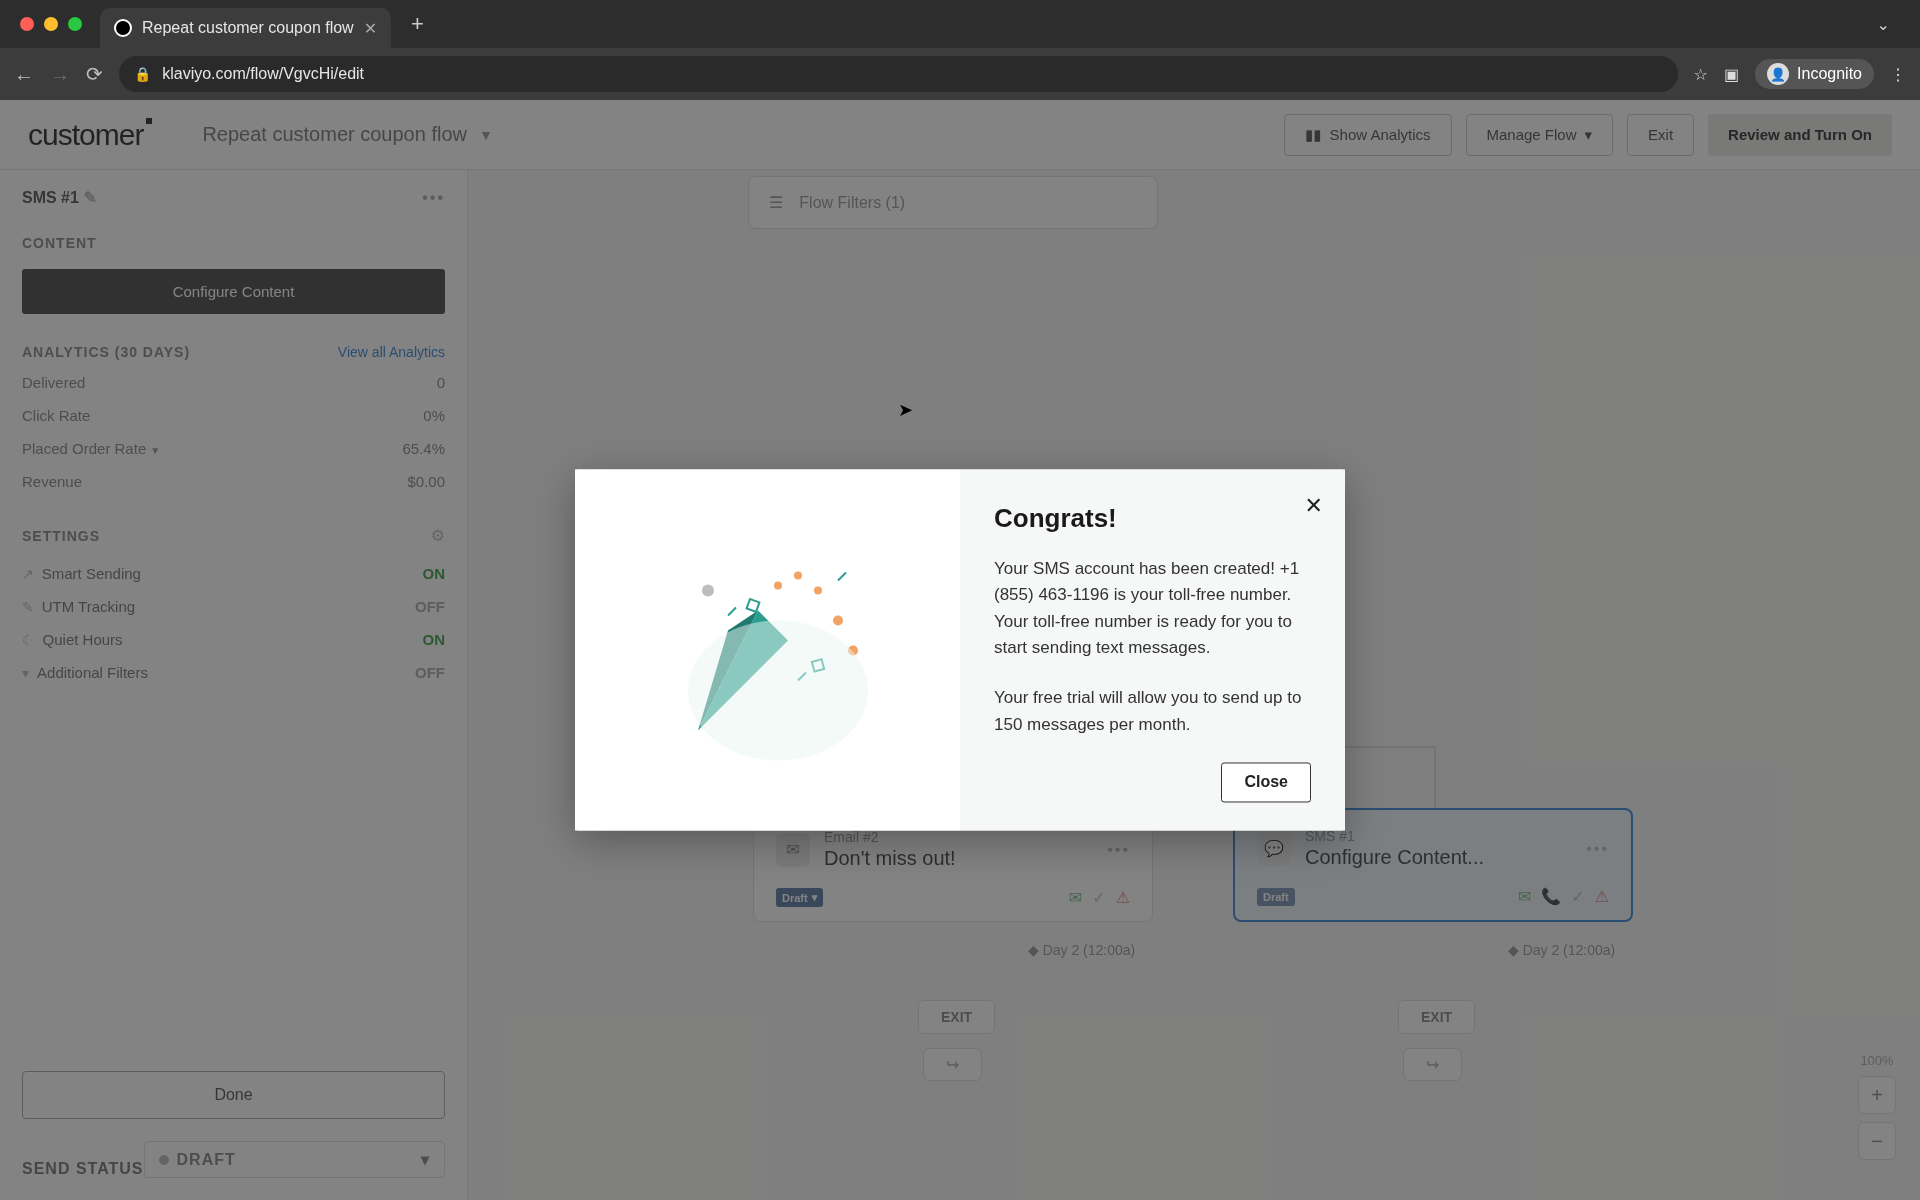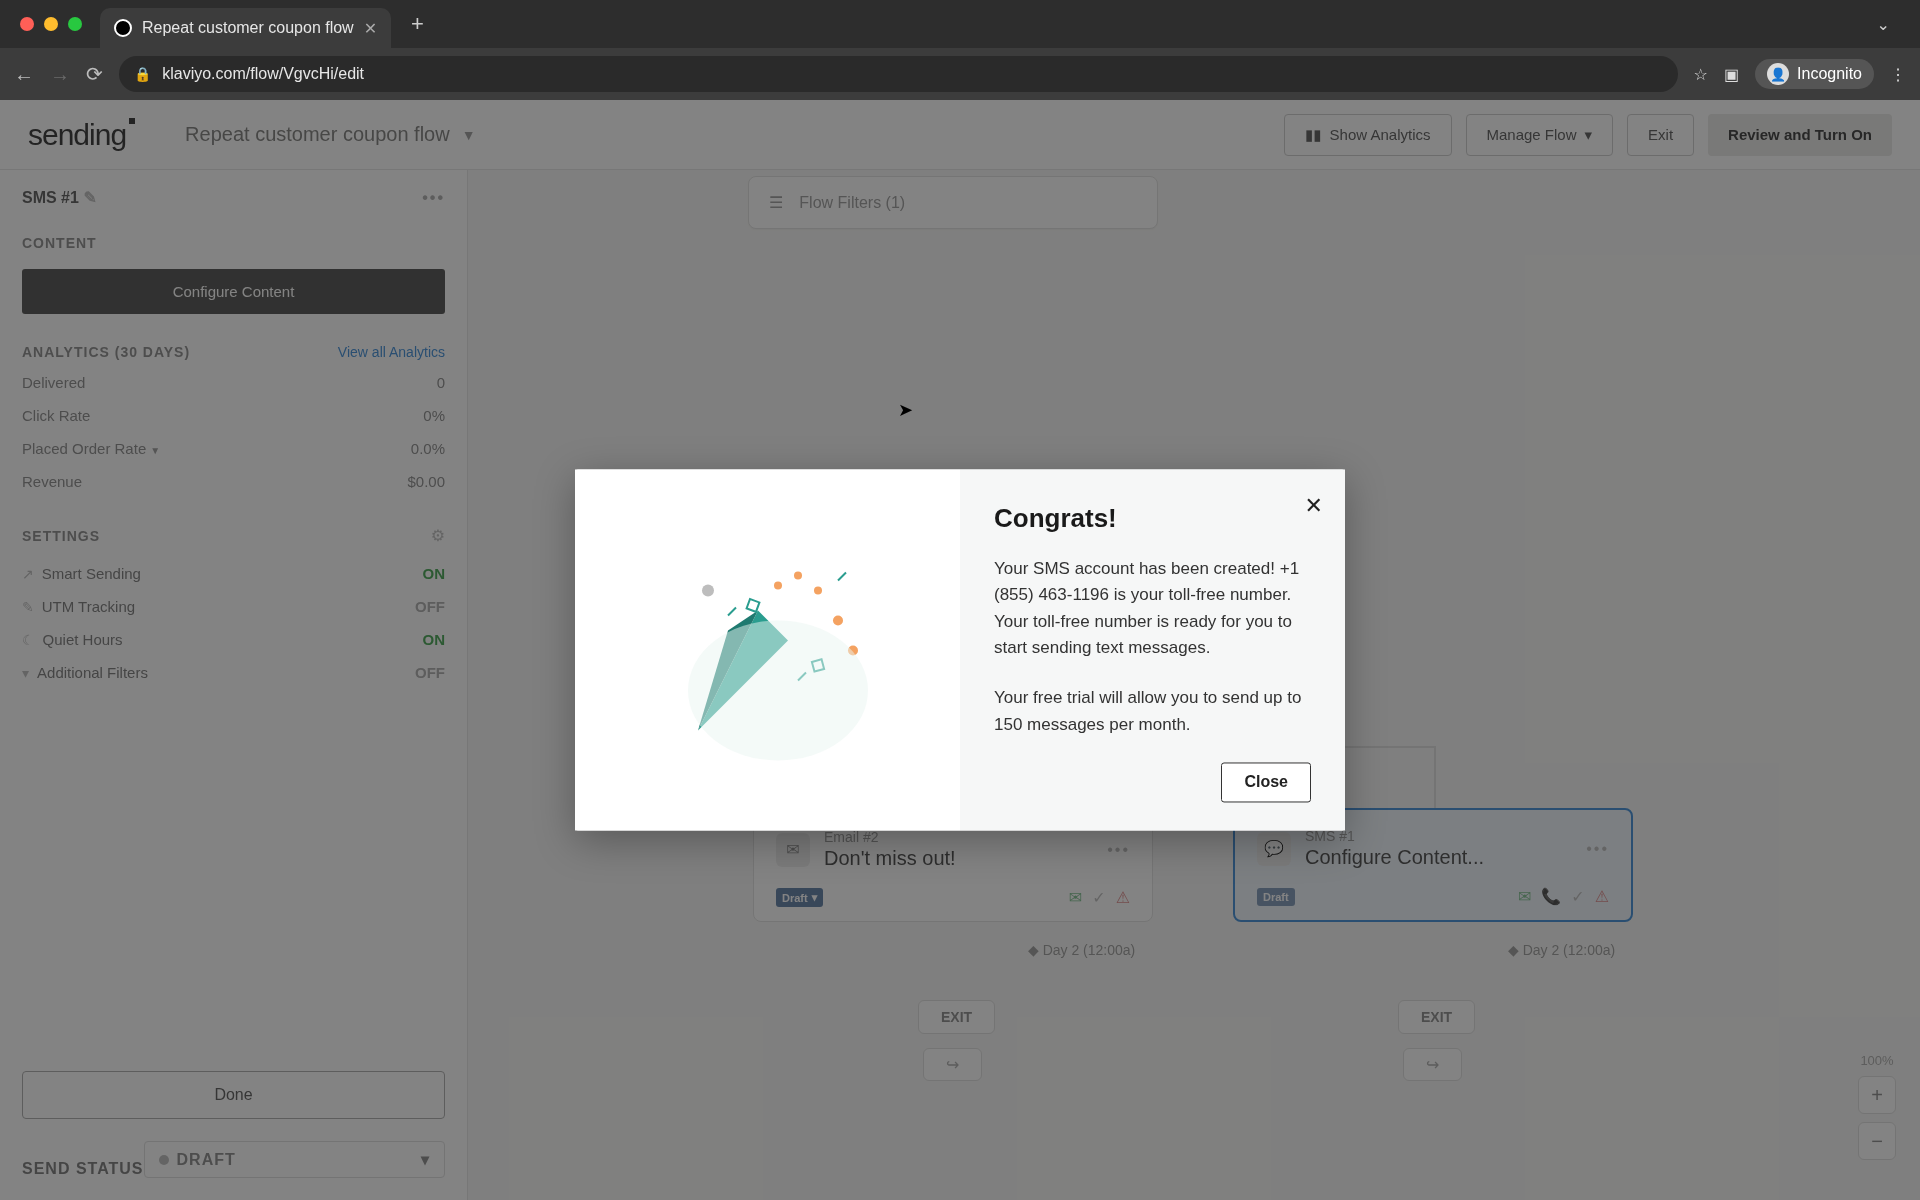--- a/index.html
+++ b/index.html
@@ -134,21 +134,21 @@
         <span class="incog-icon">👤</span>
         <span>Incognito</span>
       </div>
       <span>⋮</span>
     </div>
   </div>
 </div>
 
 <div class="app">
   <div class="app-header">
-    <span class="logo"><span>sending</span><span class="dot"></span></span>
+    <span class="logo"><span>customer</span><span class="dot"></span></span>
     <div class="flow-name">
       <span>Repeat customer coupon flow</span>
       <span class="caret">▼</span>
     </div>
     <div class="header-actions">
       <button class="btn btn-outline">
         <span>▮▮</span>
         <span>Show Analytics</span>
       </button>
       <button class="btn btn-outline">
@@ -177,21 +177,21 @@
       <div class="stat-row">
           <span>Delivered</span>
           <span>0</span>
         </div>
       <div class="stat-row">
           <span>Click Rate</span>
           <span>0%</span>
         </div>
       <div class="stat-row">
           <span><span>Placed Order Rate</span><span class="caret-sm">▼</span></span>
-          <span>0.0%</span>
+          <span>65.4%</span>
         </div>
       <div class="stat-row">
           <span>Revenue</span>
           <span>$0.00</span>
         </div>
 
       <div class="analytics-head" style="margin-top:18px;">
         <span class="lbl">SETTINGS</span>
         <span class="gear">⚙</span>
       </div>

